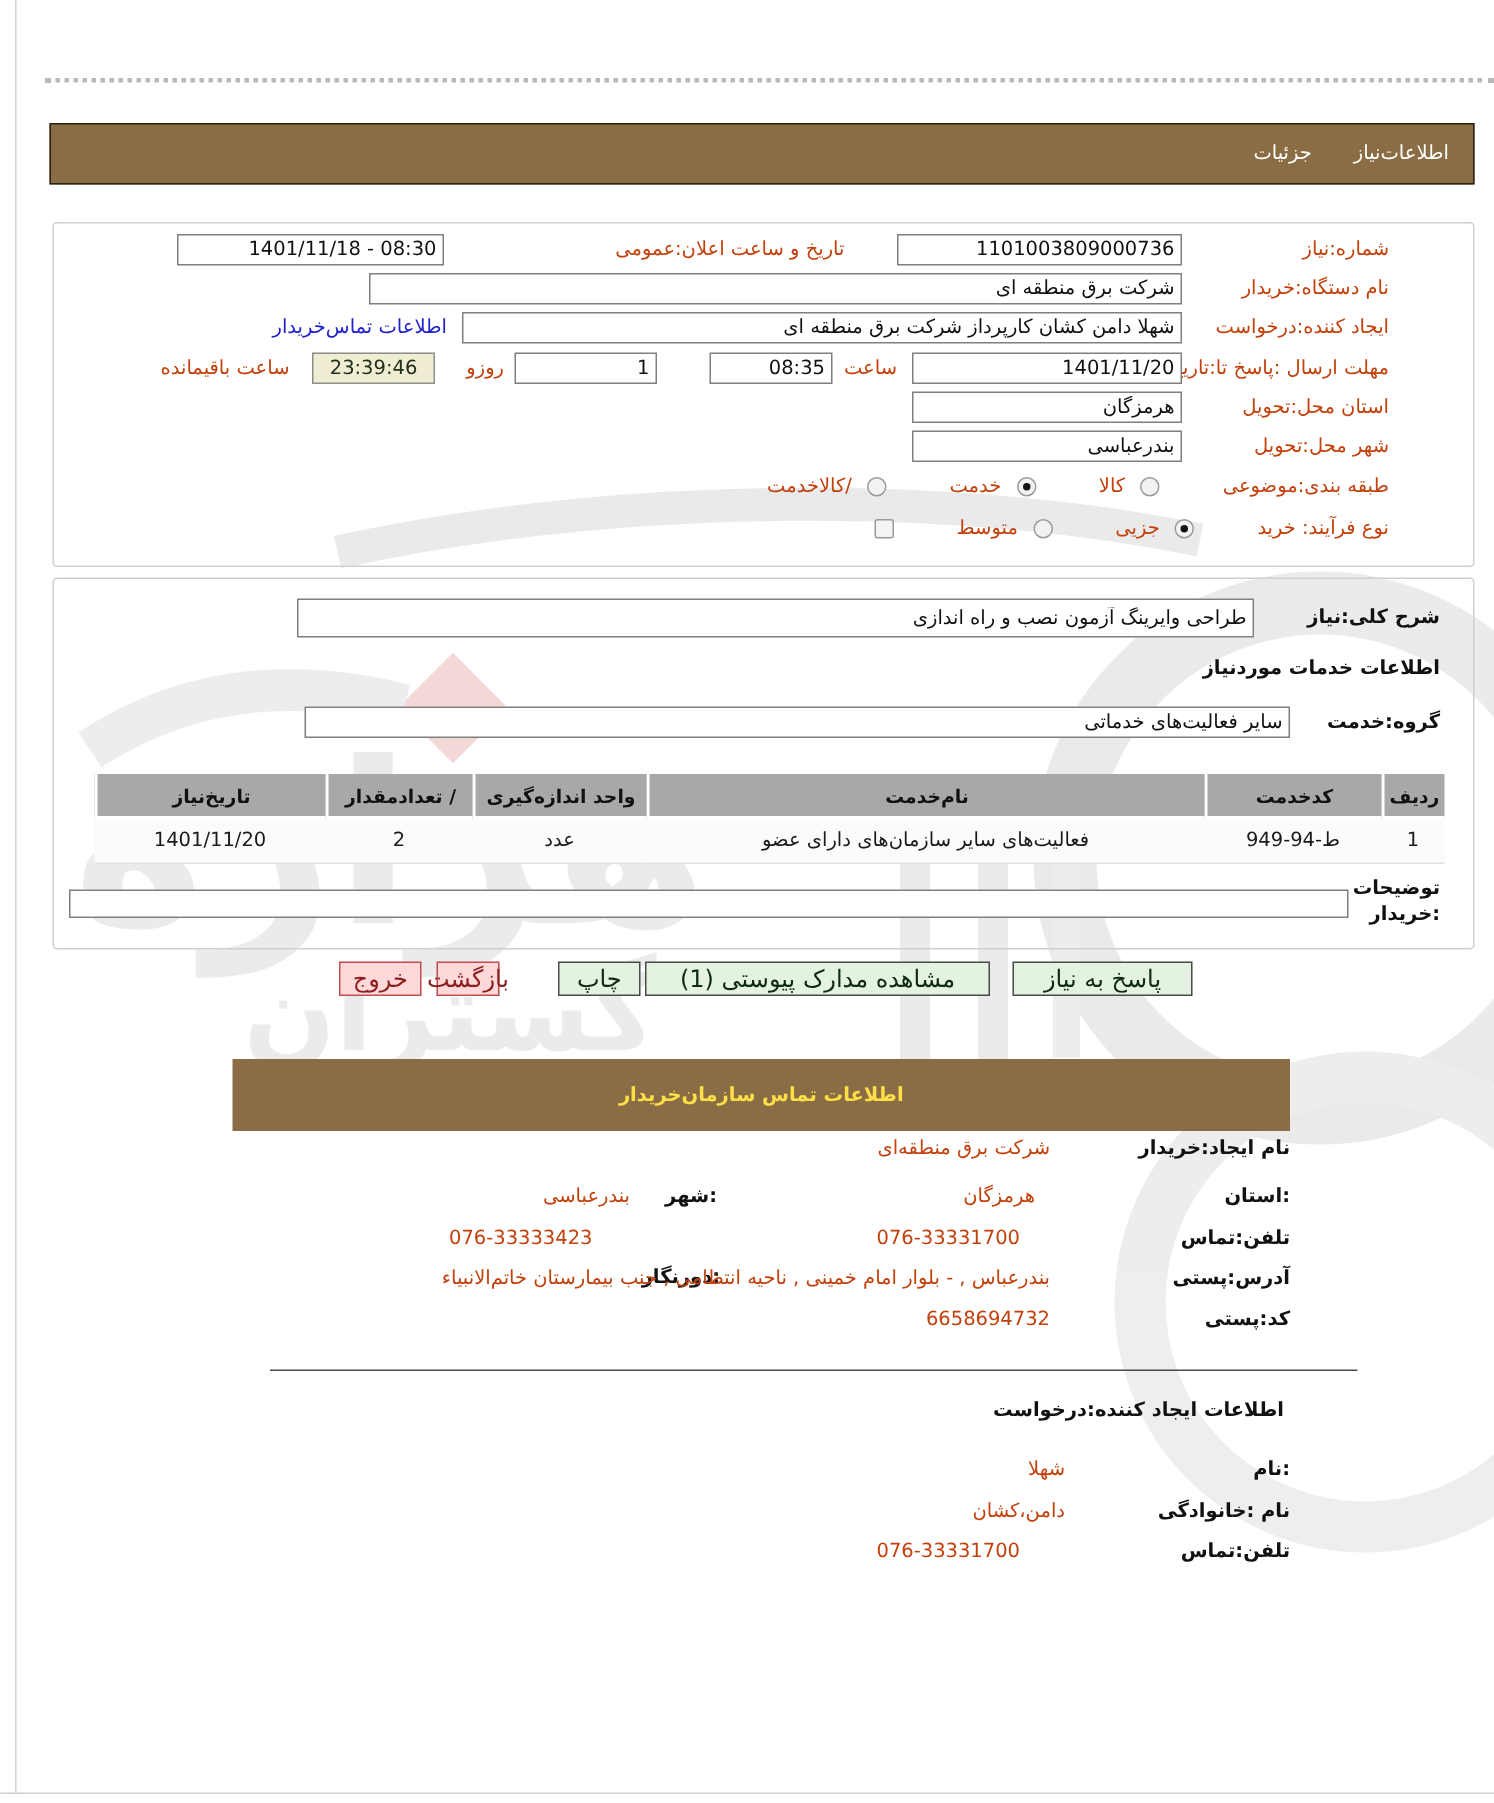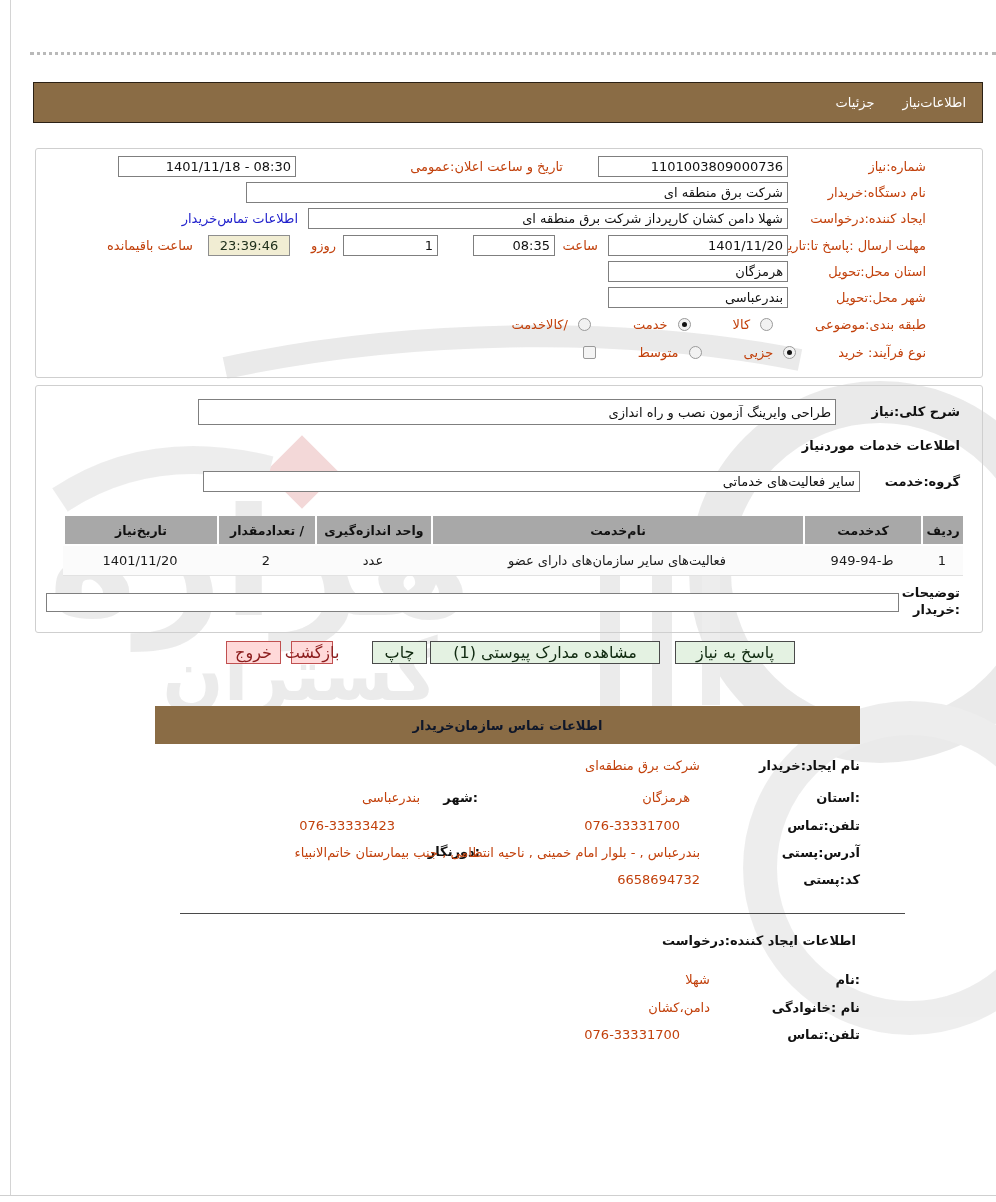--- a/index.html
+++ b/index.html
@@ -40,21 +40,21 @@
   .tbl { left:27px; top:130px; width:900px; display:grid; grid-template-columns:42px 118px 372px 116px 98px 154px; direction:rtl; }
   .tbl .h { background:#a8a8a8; border-left:2px solid #fff; border-bottom:2px solid #fff; height:30px;
             display:flex; align-items:center; justify-content:center; font-weight:bold; font-size:12.5px; color:#111; }
   .tbl .h:last-child { border-left:none; }
   .tbl .c { background:#fbfbfb; height:30px; display:flex; align-items:center; justify-content:center; font-size:13px; border-bottom:1px solid #e2e2e2; }
 
   .btn { height:23px; display:flex; align-items:center; justify-content:center; font-size:16px; cursor:pointer; }
   .btn-green { background:#e4f2e2; border:1px solid #4a4a4a; color:#102a10; }
   .btn-pink { background:#ffd9d9; border:1px solid #c05050; color:#8c1d1d; }
 
-  .titlebar2 { left:155px; top:706px; width:705px; height:38px; background:#8a6c45; color:#0f172a; font-weight:bold;
+  .titlebar2 { left:155px; top:706px; width:705px; height:48px; background:#8a6c45; color:#fde047; font-weight:bold;
                display:flex; align-items:center; justify-content:center; font-size:13px; }
 
   .hr-dark { left:180px; top:913px; width:725px; border-top:1px solid #4a4a4a; }
 </style>
 </head>
 <body>
 
 <div class="page">
 
   <svg class="watermark" width="996" height="1202" viewBox="0 0 996 1202" xmlns="http://www.w3.org/2000/svg">

